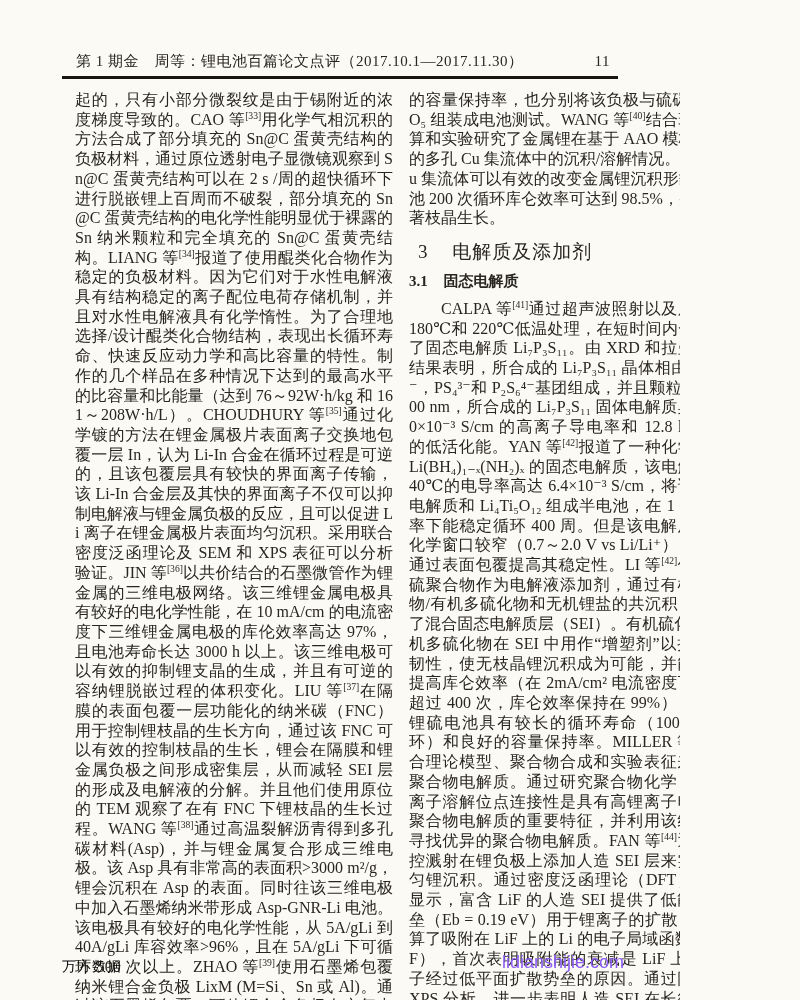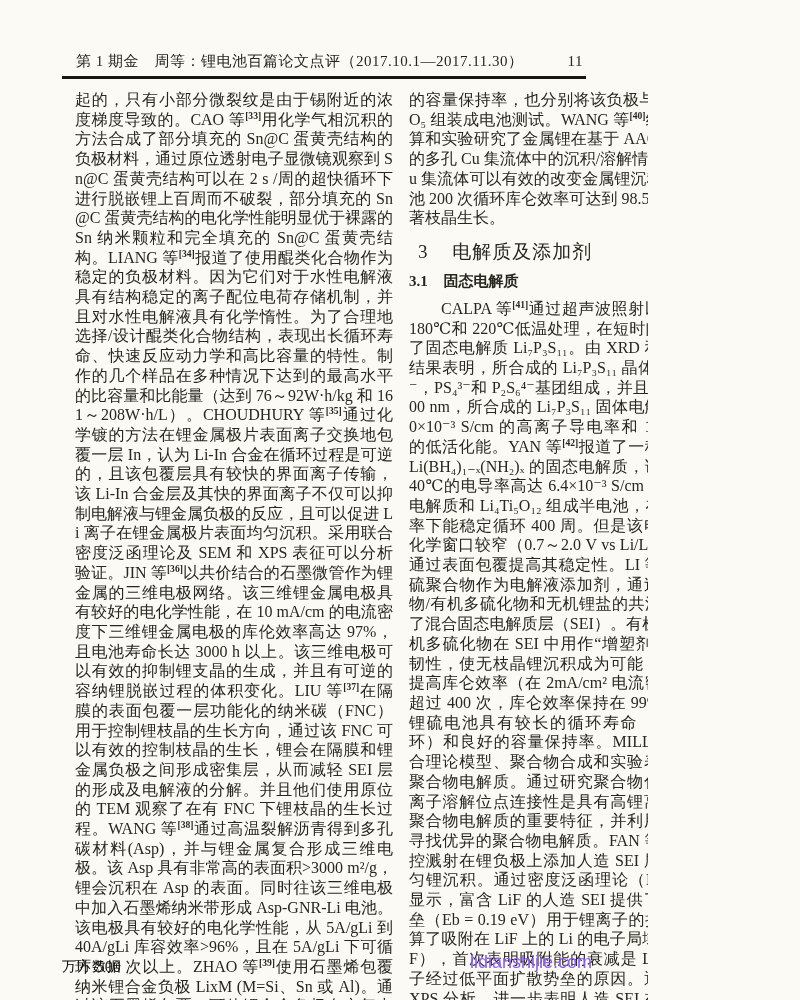--- a/index.html
+++ b/index.html
@@ -12,20 +12,21 @@
     background: #fbfaf5;
     font-family: "Liberation Serif", "DejaVu Serif", serif;
     color: #29261f;
   }
   .page {
     position: relative;
     width: 648px;
     height: 1000px;
     overflow: hidden;
     background: #fbfaf5;
+    padding-left: 32px;
   }
   .header {
     position: absolute;
     top: 52px;
     left: 64px;
     right: 64px;
     display: flex;
     justify-content: space-between;
     align-items: baseline;
     font-size: 15px;
@@ -57,21 +58,20 @@
     line-height: 19.7px;
     text-align: justify;
     text-justify: inter-ideograph;
     word-break: break-all;
   }
   p.indent { text-indent: 2em; }
   sup {
     font-size: 0.6em;
     line-height: 0;
     vertical-align: super;
-    font-weight: bold;
   }
   h2.section {
     margin: 11px 0 7px 9px;
     font-size: 19px;
     font-weight: 400;
     letter-spacing: 1px;
   }
   h2.section .sec-num { margin-right: 18px; }
   h3.subsection {
     margin: 1px 0 8px 0;

